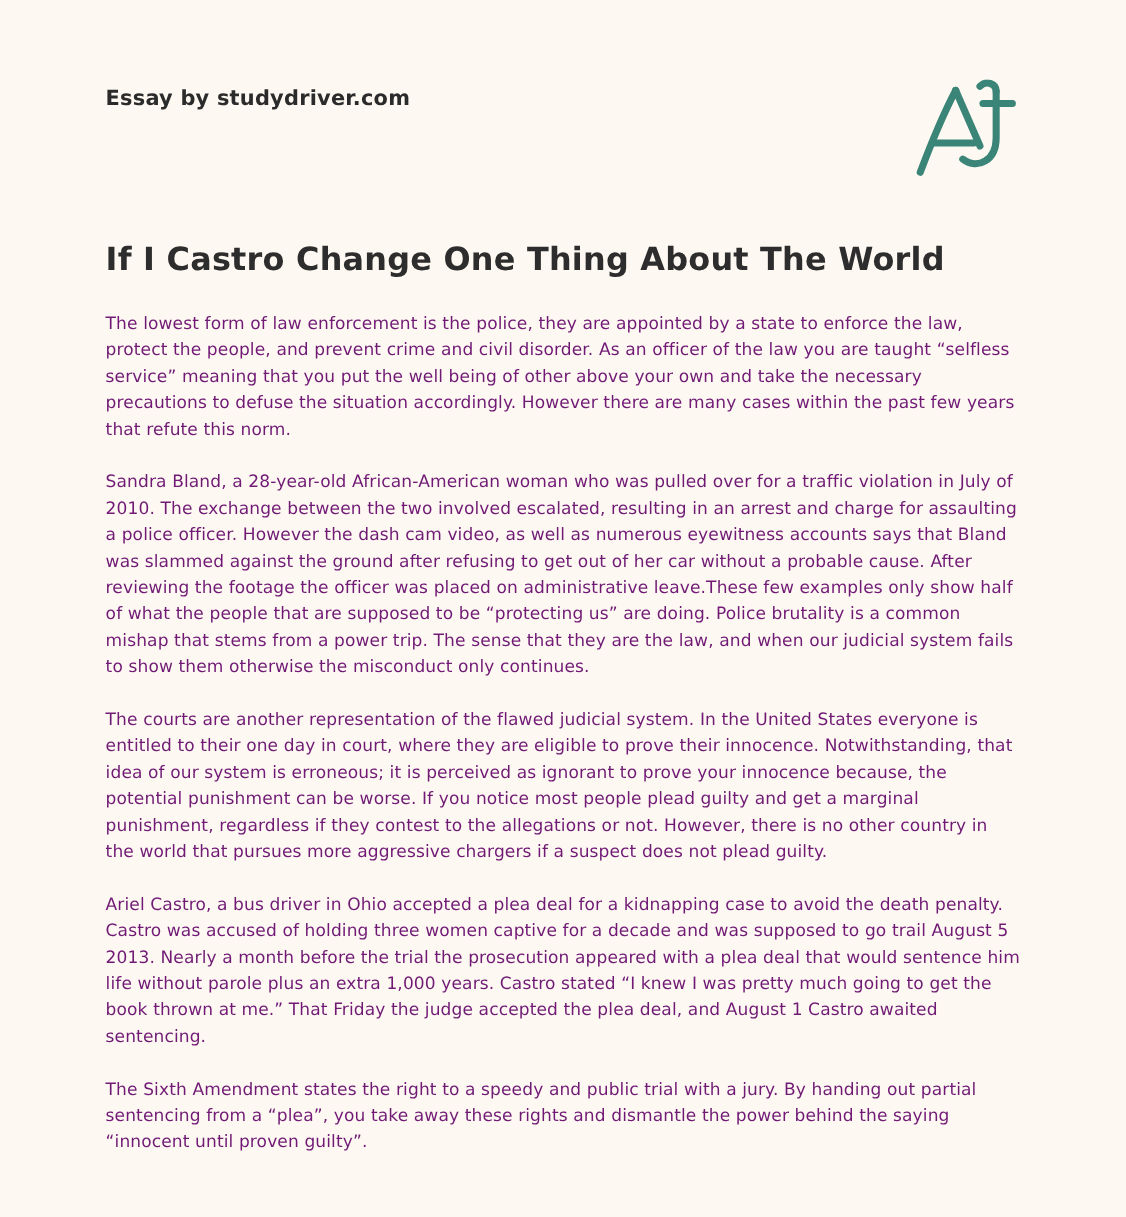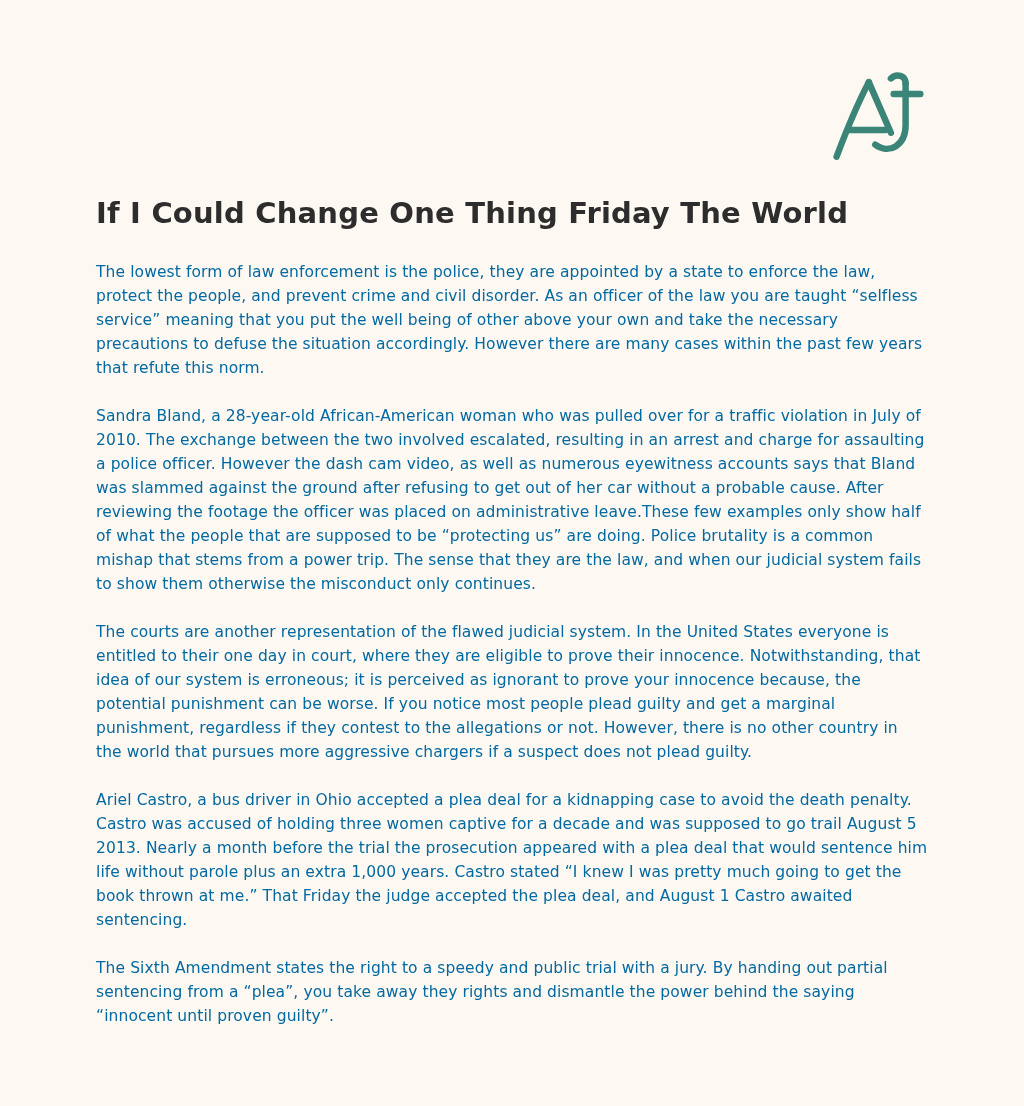--- a/index.html
+++ b/index.html
@@ -48,47 +48,48 @@
     margin-bottom: 30px;
     font-size: 29px;
     font-weight: 600;
     color: #2d2d2d;
     letter-spacing: 0.2px;
   }
   .essay-body p {
     font-size: 15.5px;
     line-height: 24px;
     margin-bottom: 24px;
-    color: #0369a1;
+    color: #701a75;
     letter-spacing: 0.1px;
   }
 </style>
 </head>
 <body>
 
 <div class="page">
 
   <div class="header">
+    <div class="brand-line">Essay by studydriver.com</div>
     <div class="logo">
       <svg viewBox="0 0 110 100" fill="none" xmlns="http://www.w3.org/2000/svg">
 
         <path d="M10 92 C22 60 34 32 45 11" stroke="#3a8577" stroke-width="7" stroke-linecap="round"></path>
         <path d="M45 11 L69 66" stroke="#3a8577" stroke-width="7" stroke-linecap="round"></path>
         <path d="M24 63 L63 63" stroke="#3a8577" stroke-width="7" stroke-linecap="round"></path>
         <path d="M85 12 C85 4 75 1 69 7" stroke="#3a8577" stroke-width="7" stroke-linecap="round"></path>
         <path d="M85 12 L85 58 C85 80 67 90 52 79" stroke="#3a8577" stroke-width="7" stroke-linecap="round"></path>
         <path d="M72 24 L101 24" stroke="#3a8577" stroke-width="7" stroke-linecap="round"></path>
       </svg>
     </div>
   </div>
 
-  <h1 class="essay-title">If I Could Change One Thing Friday The World</h1>
+  <h1 class="essay-title">If I Castro Change One Thing About The World</h1>
 
   <div class="essay-body">
     <p>The lowest form of law enforcement is the police, they are appointed by a state to enforce the law, protect the people, and prevent crime and civil disorder. As an officer of the law you are taught “selfless service” meaning that you put the well being of other above your own and take the necessary precautions to defuse the situation accordingly. However there are many cases within the past few years that refute this norm.</p>
     <p>Sandra Bland, a 28-year-old African-American woman who was pulled over for a traffic violation in July of 2010. The exchange between the two involved escalated, resulting in an arrest and charge for assaulting a police officer. However the dash cam video, as well as numerous eyewitness accounts says that Bland was slammed against the ground after refusing to get out of her car without a probable cause. After reviewing the footage the officer was placed on administrative leave.These few examples only show half of what the people that are supposed to be “protecting us” are doing. Police brutality is a common mishap that stems from a power trip. The sense that they are the law, and when our judicial system fails to show them otherwise the misconduct only continues.</p>
     <p>The courts are another representation of the flawed judicial system. In the United States everyone is entitled to their one day in court, where they are eligible to prove their innocence. Notwithstanding, that idea of our system is erroneous; it is perceived as ignorant to prove your innocence because, the potential punishment can be worse. If you notice most people plead guilty and get a marginal punishment, regardless if they contest to the allegations or not. However, there is no other country in the world that pursues more aggressive chargers if a suspect does not plead guilty.</p>
     <p>Ariel Castro, a bus driver in Ohio accepted a plea deal for a kidnapping case to avoid the death penalty. Castro was accused of holding three women captive for a decade and was supposed to go trail August 5 2013. Nearly a month before the trial the prosecution appeared with a plea deal that would sentence him life without parole plus an extra 1,000 years. Castro stated “I knew I was pretty much going to get the book thrown at me.” That Friday the judge accepted the plea deal, and August 1 Castro awaited sentencing.</p>
-    <p>The Sixth Amendment states the right to a speedy and public trial with a jury. By handing out partial sentencing from a “plea”, you take away they rights and dismantle the power behind the saying “innocent until proven guilty”.</p>
+    <p>The Sixth Amendment states the right to a speedy and public trial with a jury. By handing out partial sentencing from a “plea”, you take away these rights and dismantle the power behind the saying “innocent until proven guilty”.</p>
 
   </div>
 
 </div>
 
 </body></html>

